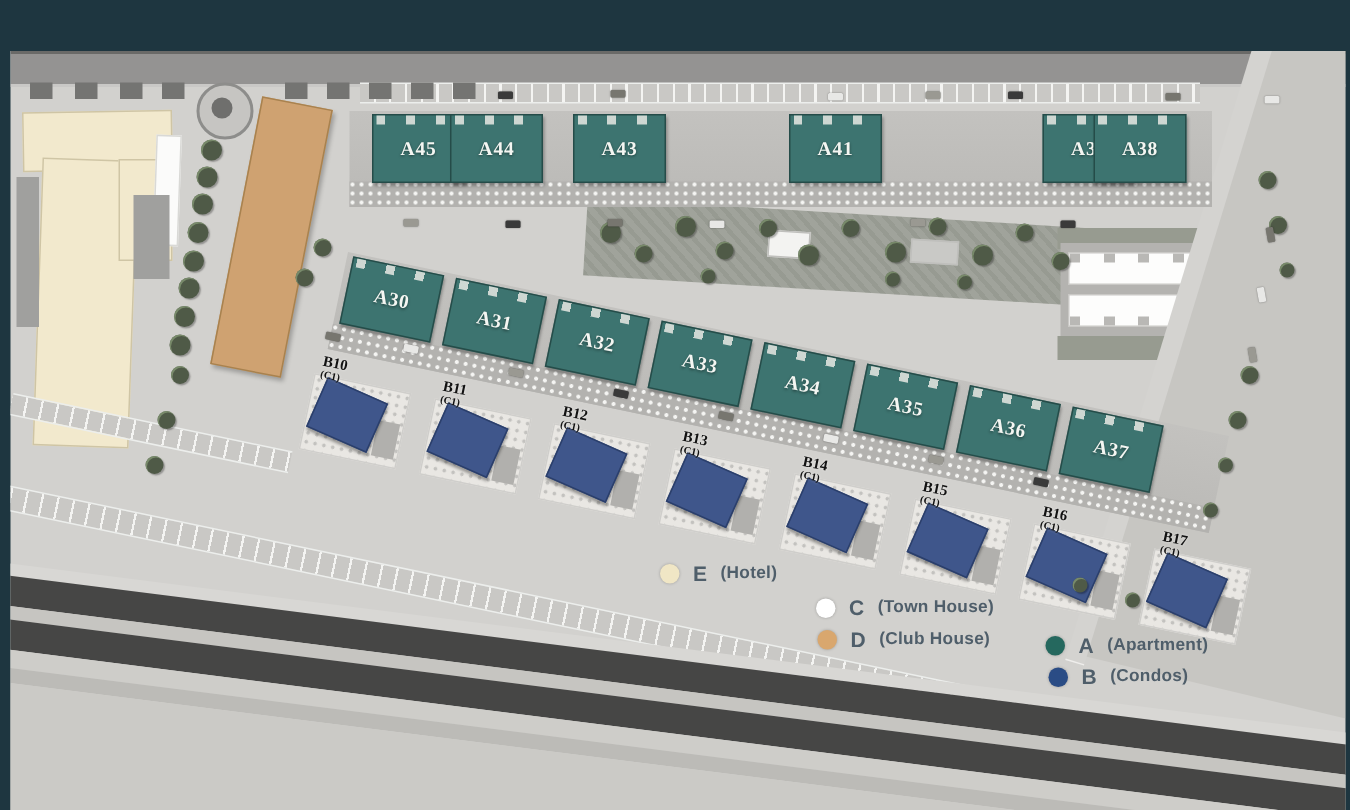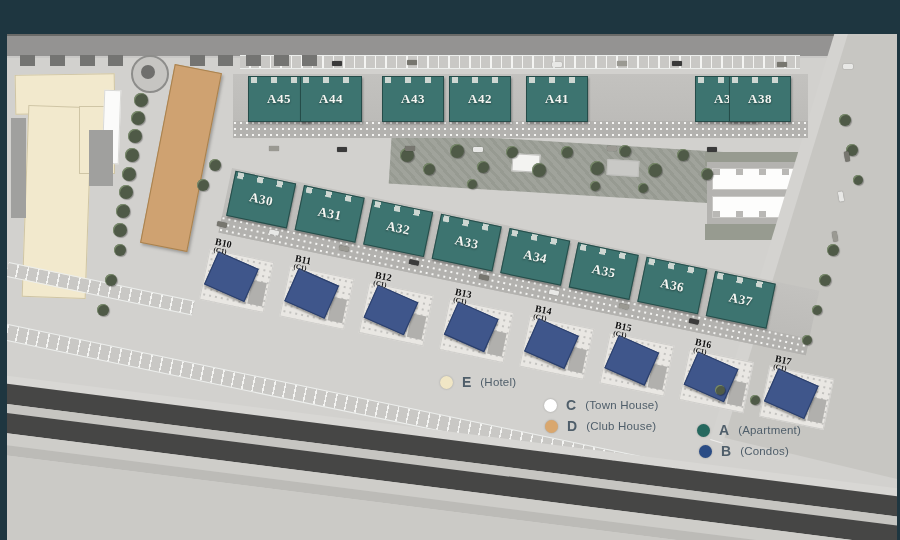--- a/index.html
+++ b/index.html
@@ -82,21 +82,21 @@
        border-top:1px solid #eceeec;border-bottom:1px solid #eceeec;}
   
   .tree{position:absolute;border-radius:50%;background:#4f5a47;
         box-shadow:inset 1px 1px 0 rgba(130,150,115,.8),1px 1px 1px rgba(0,0,0,.3);}
   .shrub{position:absolute;width:15px;height:11px;background:#747472;}
   .car{position:absolute;width:10px;height:5px;border-radius:1px;box-shadow:0 0 1px rgba(0,0,0,.5);}
   
   .legend-item{position:absolute;display:flex;align-items:center;gap:9px;color:#4f5e6a;}
   .legend-dot{width:13px;height:13px;border-radius:50%;box-shadow:0 0 2px rgba(0,0,0,.25);}
   .legend-code{font-weight:bold;font-size:14px;}
-  .legend-label{font-weight:normal;font-size:11.5px;letter-spacing:.2px;}
+  .legend-label{font-weight:bold;font-size:11.5px;letter-spacing:.2px;}
 </style>
 </head>
 <body>
 
 <div id="stage" style="--bg: #1e3640; --site: #d2d1ce; --apt: #3d7470; --condo: #3f568b; --hotel: #f2e9cd; --club: #cfa271; --roaddark: #464645;">
   <div id="map">
 
     <div class="toproad"></div>
 
     <div class="cream" style="left:8px;top:40px;width:98px;height:38px;transform:rotate(-1deg);"></div>
@@ -139,23 +139,20 @@
     <div id="row-top" class="aptrow">
       <div class="garage"></div>
     <div class="apt" style="left: 15px;">
           <span class="lbl">A45</span>
         </div>
         <div class="apt" style="left: 67px; text-align: center;">
           <span class="lbl">A44</span>
         </div>
         <div class="apt" style="left: 149px;">
           <span class="lbl">A43</span>
-        </div>
-        <div class="apt" style="left: 216px;">
-          <span class="lbl">A42</span>
         </div>
         <div class="apt" style="left: 293px;">
           <span class="lbl">A41</span>
         </div>
         <div class="apt" style="left: 428px; margin-left: 34px;">
           <span class="lbl">A39</span>
         </div>
         <div class="apt" style="left: 496px;">
           <span class="lbl">A38</span>
         </div>

